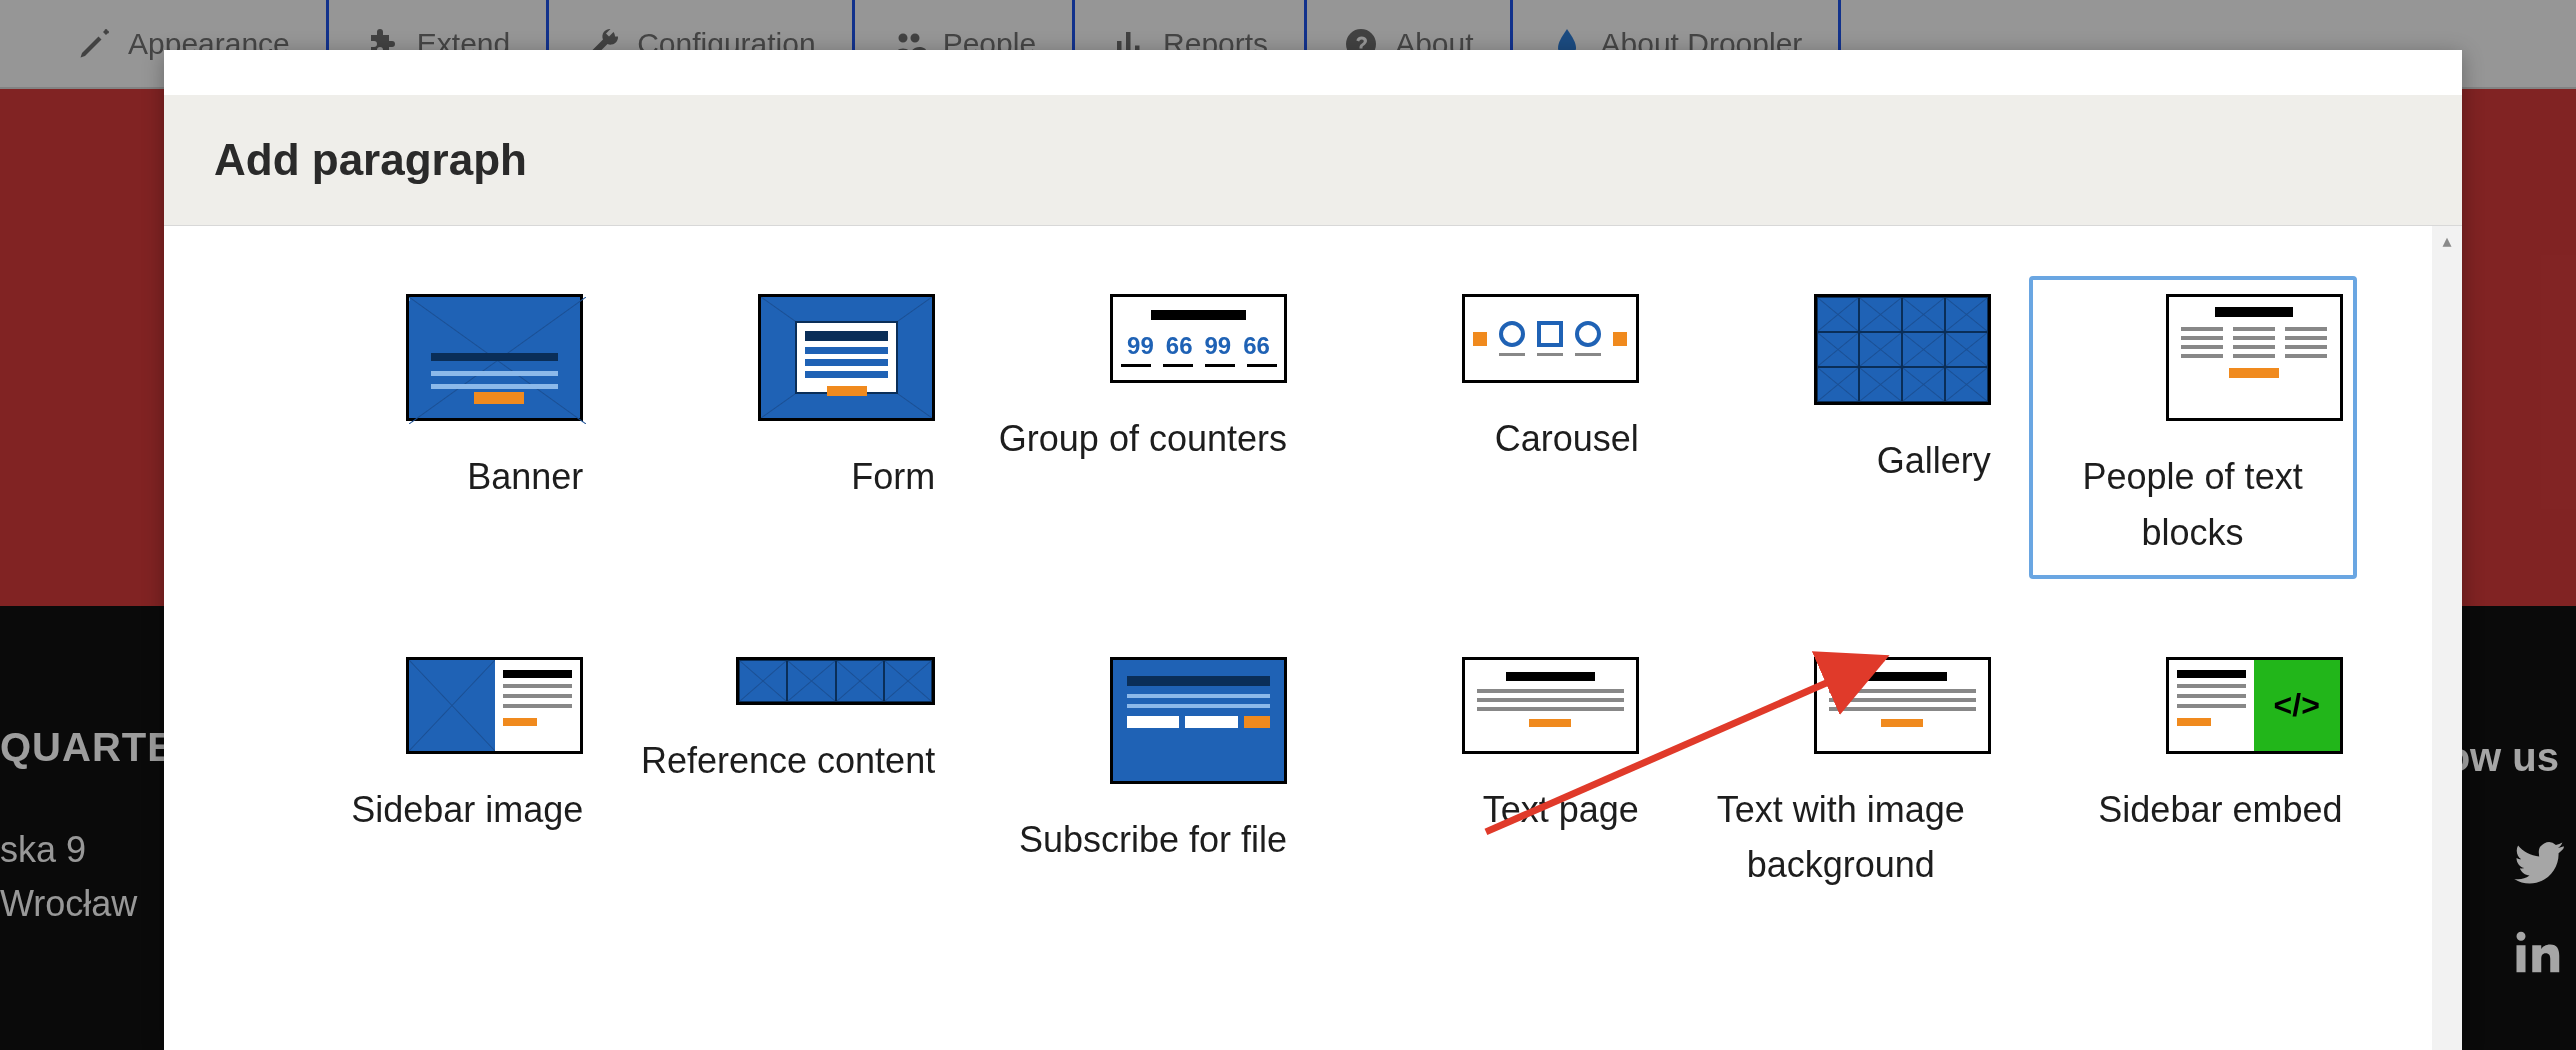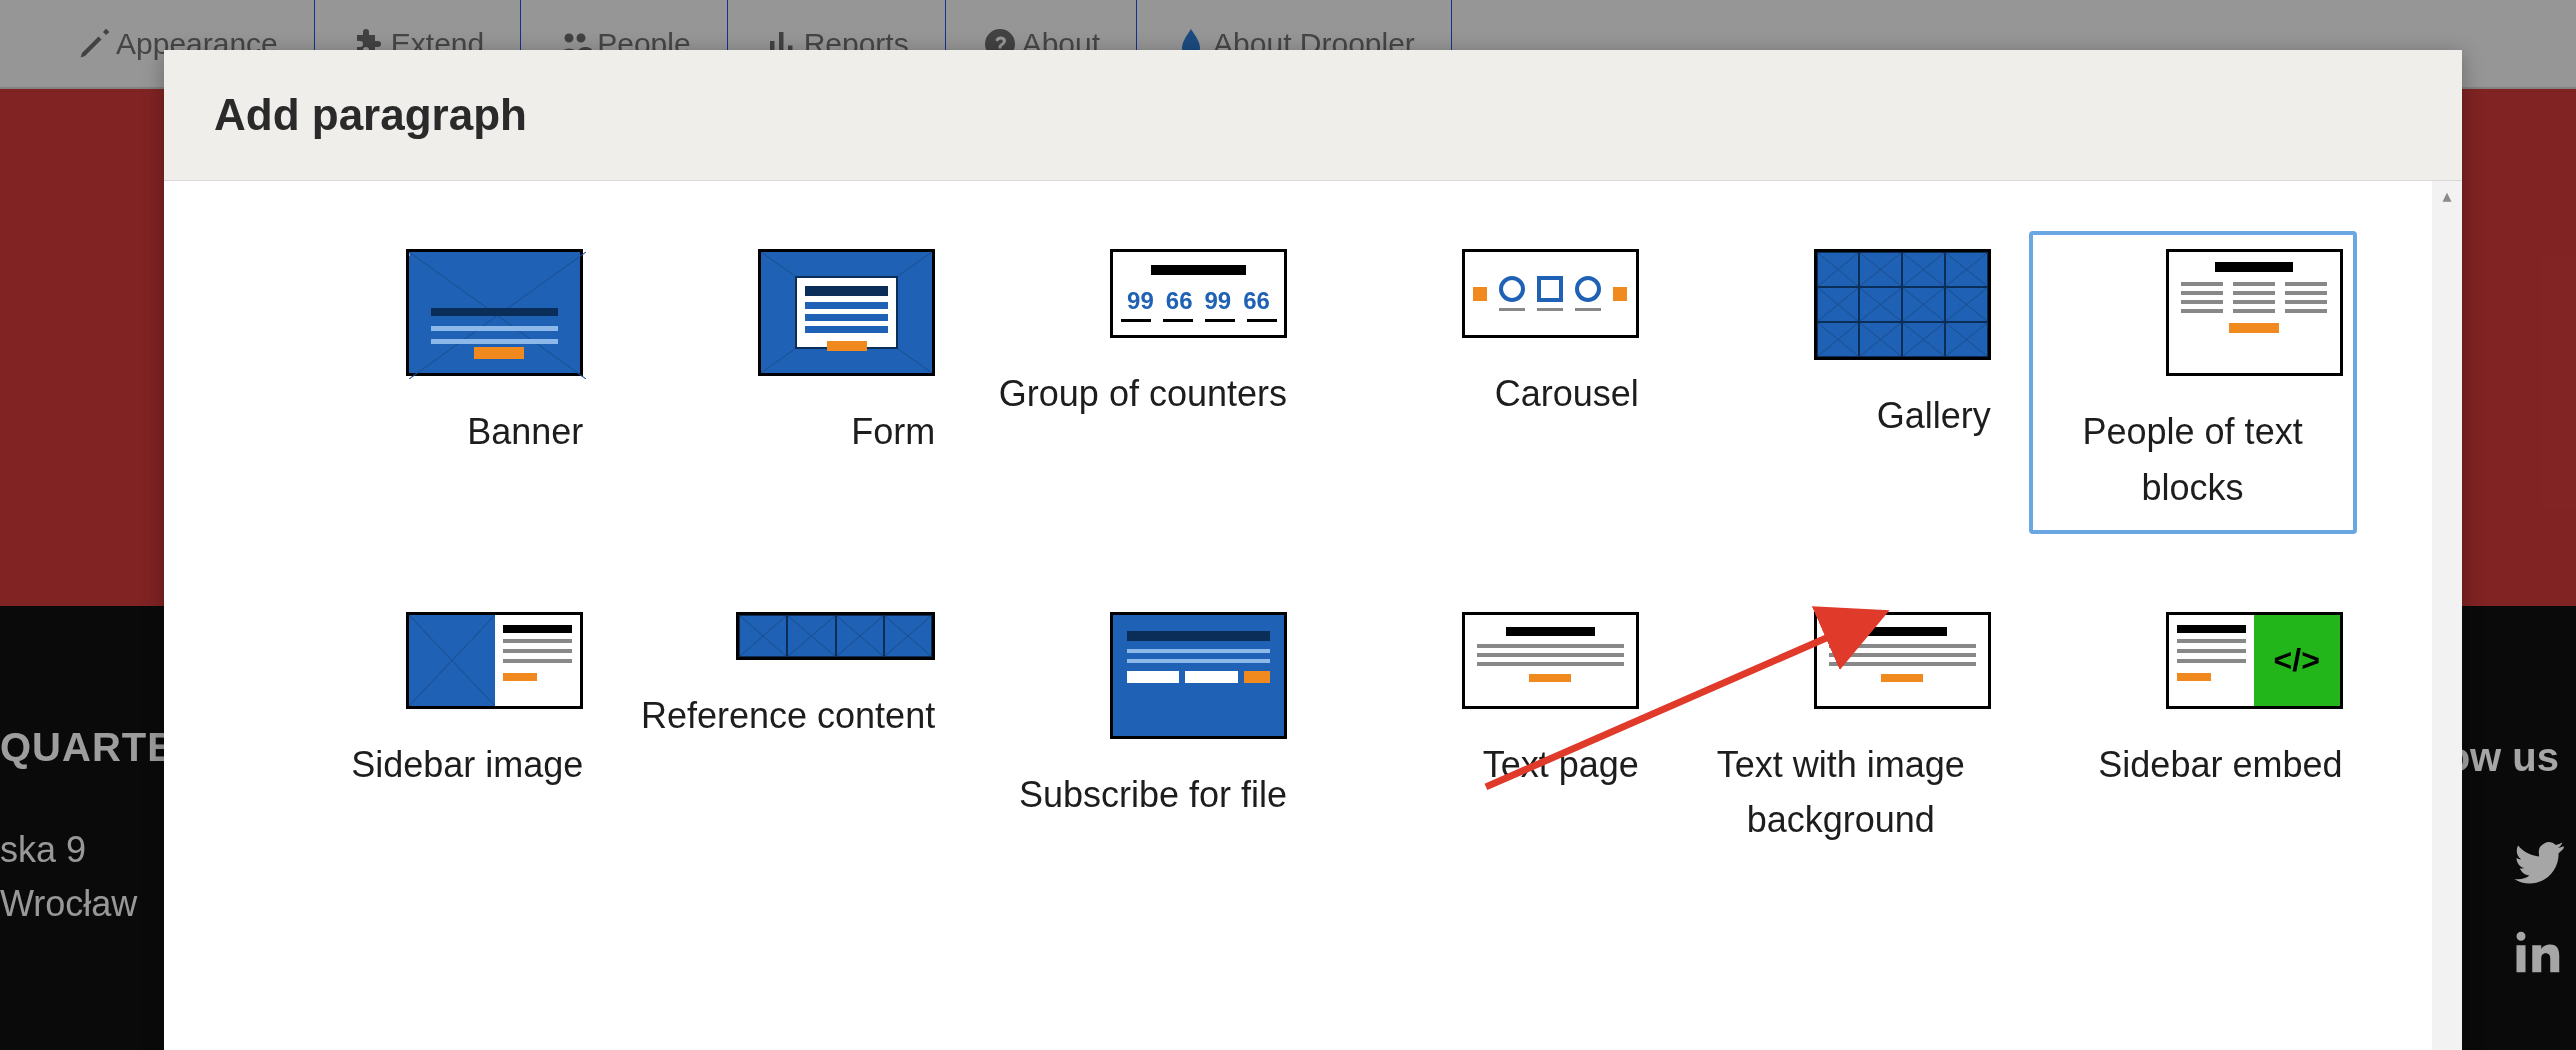--- a/index.html
+++ b/index.html
@@ -25,26 +25,26 @@
     background: #e6e6e6;
     display: flex;
     align-items: center;
     gap: 0;
     padding-left: 40px;
     border-bottom: 2px solid #c8c8c8;
   }
   .toolbar .tb-item {
     display: flex;
     align-items: center;
-    gap: 4px;
+    gap: 16px;
     padding: 0 36px;
     height: 100%;
     color: #6a6a6a;
     font-size: 30px;
-    border-right: 1px solid #1d4ed8;
+    border-right: 3px solid #1d4ed8;
   }
   .toolbar .tb-item svg { width: 36px; height: 36px; fill: #666; }
 
   .red-band {
     position: absolute;
     top: 89px; left: 0; right: 0;
     height: 517px;
     background: #c73737;
   }
   .black-band {
@@ -101,20 +101,21 @@
     background: #fff;
     z-index: 2;
     display: flex;
     flex-direction: column;
     box-shadow: 0 4px 20px rgba(0,0,0,0.3);
   }
   .modal-head {
     background: #efeeea;
     padding: 40px 50px;
     border-bottom: 1px solid #d8d8d8;
+    margin-top: 45px;
   }
   .modal-title {
     font-size: 44px;
     font-weight: 600;
     color: #2a2a2a;
   }
   .modal-body {
     flex: 1;
     overflow-y: auto;
     padding: 50px 60px 40px 60px;
@@ -300,20 +301,26 @@
       <svg viewBox="0 0 24 24">
           <path d="M3 21l3-1 11-11-2-2L4 18l-1 3zm17-15l-2-2 1-1a1 1 0 0 1 2 0l0 0a1 1 0 0 1 0 2l-1 1z"></path>
         </svg>
       <span>Appearance</span>
     </div>
     <div class="tb-item">
       <svg viewBox="0 0 24 24">
           <path d="M10 2a2 2 0 0 0-2 2v2H4v4h2a2 2 0 1 1 0 4H4v4h4v-2a2 2 0 1 1 4 0v2h4v-4h2a2 2 0 1 0 0-4h-2V6h-4V4a2 2 0 0 0-2-2z"></path>
         </svg>
       <span>Extend</span>
+    </div>
+    <div class="tb-item">
+      <svg viewBox="0 0 24 24">
+          <path d="M22 7a5 5 0 0 1-7 5L5 22l-3-3L12 9a5 5 0 0 1 5-7l-3 3 2 2 3-3c.6.9 1 1.9 1 3z"></path>
+        </svg>
+      <span>Configuration</span>
     </div>
     <div class="tb-item">
       <svg viewBox="0 0 24 24">
           <path d="M8 11a3 3 0 1 0 0-6 3 3 0 0 0 0 6zm8 0a3 3 0 1 0 0-6 3 3 0 0 0 0 6zM2 20c0-3 3-5 6-5s6 2 6 5H2zm12 0c0-1-.2-2-.7-2.8C14.8 14.9 17 14 19 14c2 0 5 1 5 4v2h-10z"></path>
         </svg>
       <span>People</span>
     </div>
     <div class="tb-item">
       <svg viewBox="0 0 24 24">
           <path d="M4 20h3V10H4v10zm6 0h3V4h-3v16zm6 0h3v-7h-3v7z"></path>

